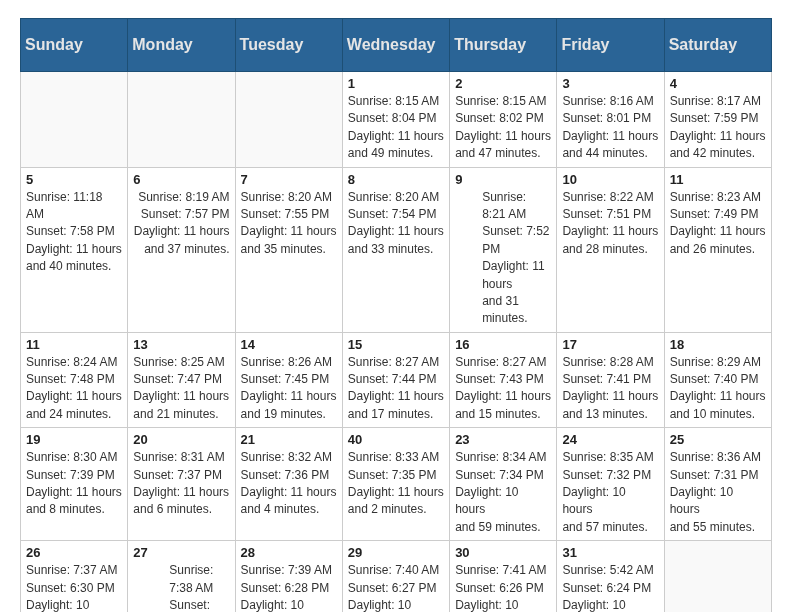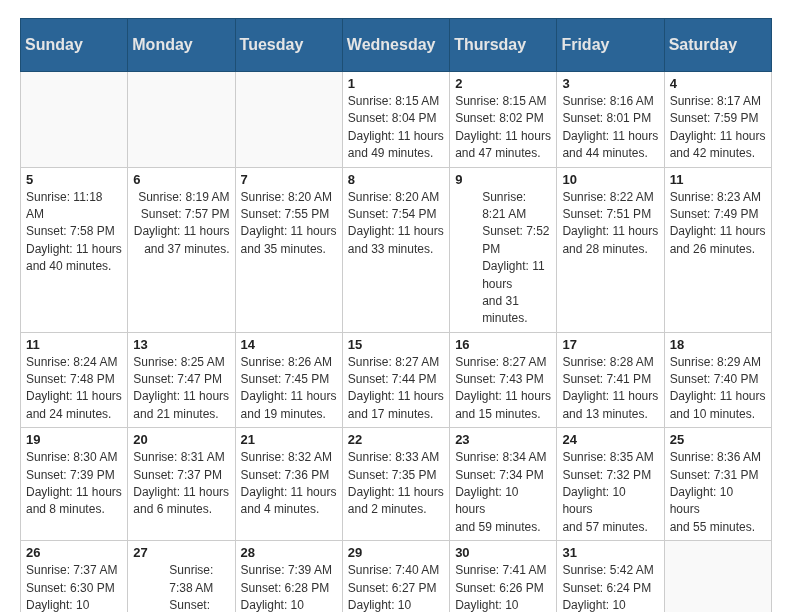--- a/index.html
+++ b/index.html
@@ -257,21 +257,21 @@
 and 6 minutes.</div>
           </td>
           <td>
             <span class="day-number">21</span>
             <div class="day-info" style="white-space: pre-line;">Sunrise: 8:32 AM
 Sunset: 7:36 PM
 Daylight: 11 hours
 and 4 minutes.</div>
           </td>
           <td>
-            <span class="day-number">22</span>
+            <span class="day-number">40</span>
             <div class="day-info" style="white-space: pre-line;">Sunrise: 8:33 AM
 Sunset: 7:35 PM
 Daylight: 11 hours
 and 2 minutes.</div>
           </td>
           <td>
             <span class="day-number">23</span>
             <div class="day-info" style="white-space: pre-line;">Sunrise: 8:34 AM
 Sunset: 7:34 PM
 Daylight: 10 hours

